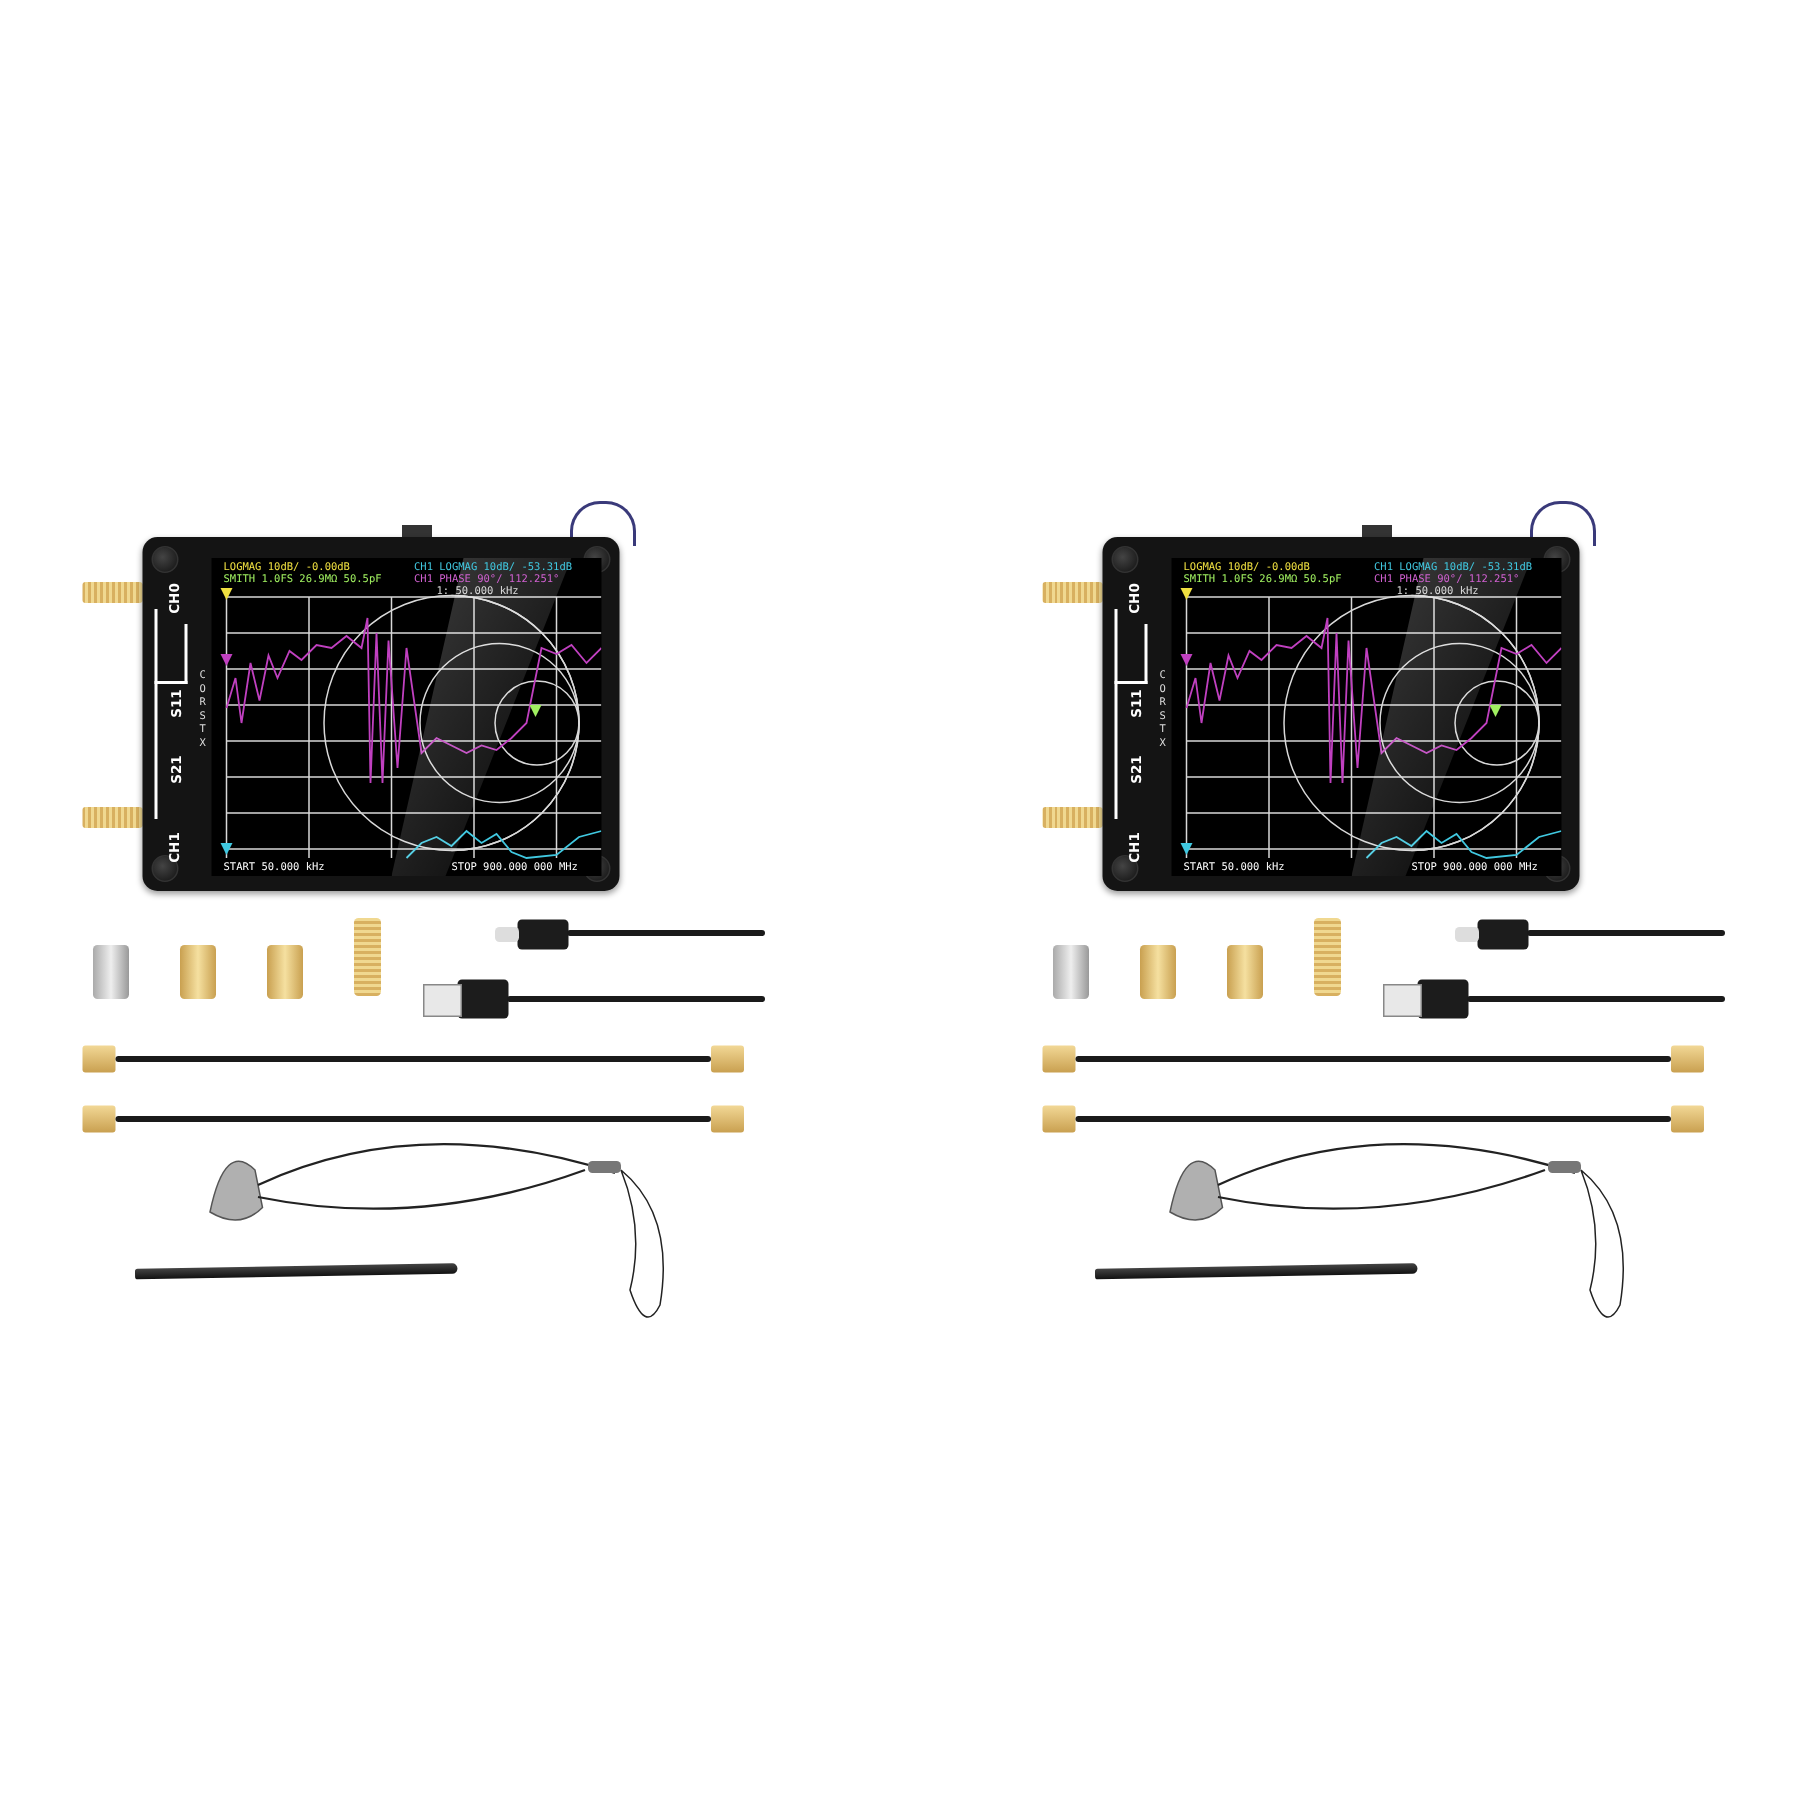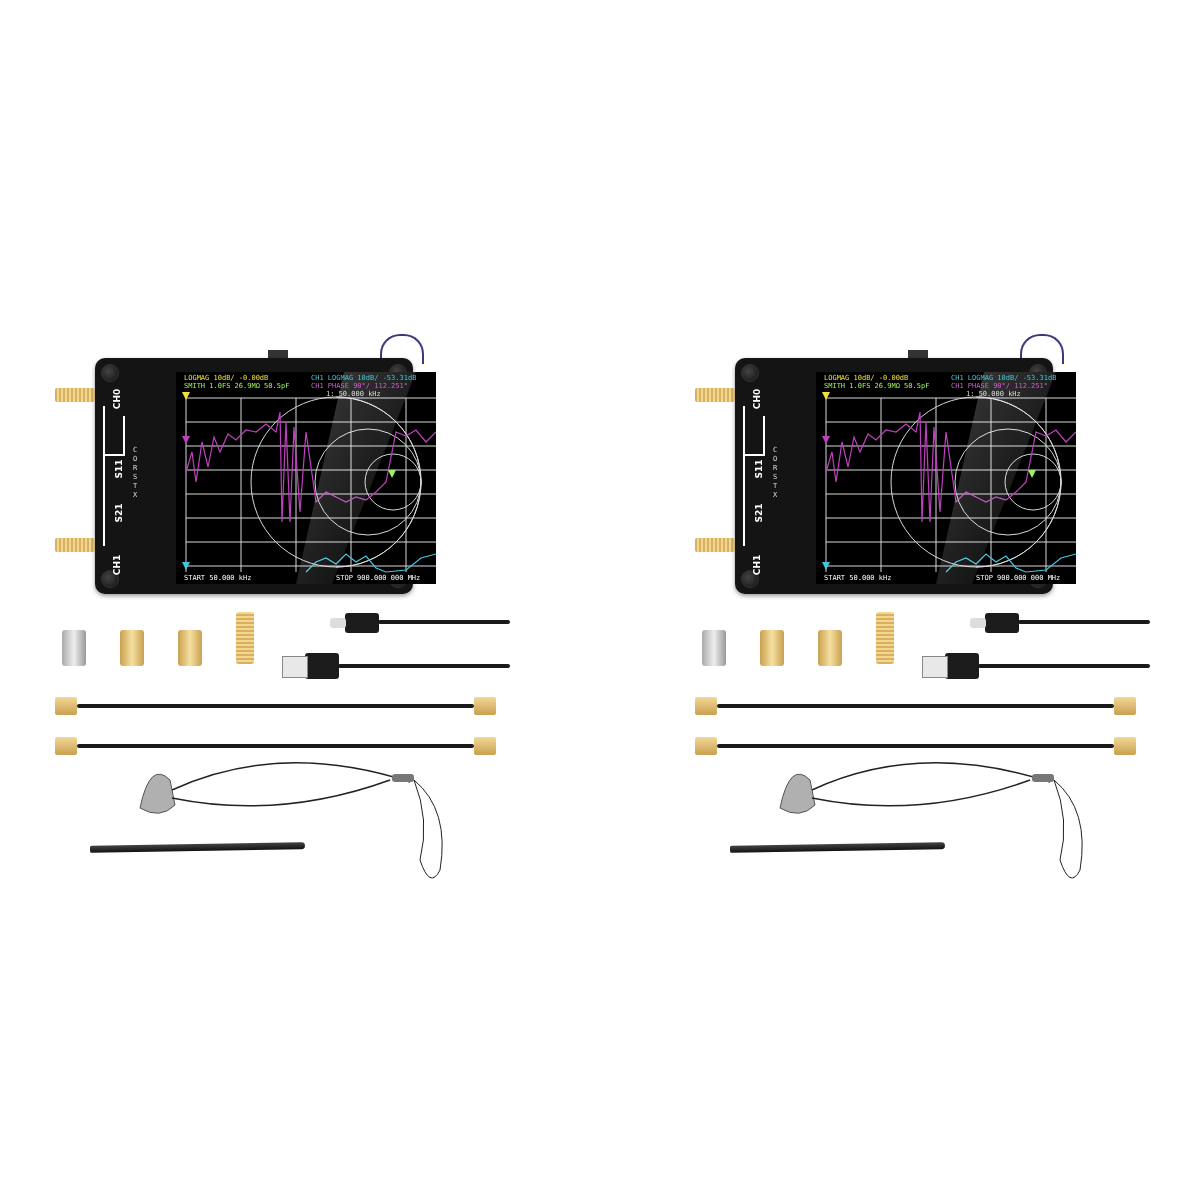--- a/index.html
+++ b/index.html
@@ -2,21 +2,21 @@
 <html><head>
 <meta charset="utf-8">
 <style>
   html,body{margin:0;padding:0;background:#ffffff;}
   body{width:1200px;height:1200px;position:relative;overflow:hidden;font-family:"DejaVu Sans Mono",monospace;}
   .kit{position:absolute;top:0;width:600px;height:1200px;}
   .kit.left{left:0;}
   .kit.right{left:640px;}
   .device{position:absolute;left:95px;top:358px;width:318px;height:236px;background:#141414;border-radius:10px;box-shadow:0 2px 4px rgba(0,0,0,.4);}
   .screw{position:absolute;width:16px;height:16px;border-radius:50%;background:radial-gradient(circle at 40% 40%,#444,#111);border:1px solid #333;}
-  .screen{position:absolute;left:46px;top:14px;width:260px;height:212px;background:#000;overflow:hidden;margin-left:35px;}
+  .screen{position:absolute;left:46px;top:14px;width:260px;height:212px;background:#000;overflow:hidden;}
   .scr-text{position:absolute;font-size:7px;white-space:nowrap;line-height:8px;}
   .side-label{position:absolute;color:#fff;font-family:"DejaVu Sans",sans-serif;font-weight:bold;font-size:9px;transform:rotate(-90deg);transform-origin:center;}
   .sma{position:absolute;width:40px;height:14px;background:repeating-linear-gradient(90deg,#d8b060 0 2px,#f0d890 2px 4px);border-radius:2px;}
   .adapter{position:absolute;width:24px;height:36px;border-radius:3px;}
   .cable{position:absolute;height:4px;background:#1a1a1a;border-radius:2px;}
   .plug{position:absolute;border-radius:3px;background:#1c1c1c;}
   .gold-end{position:absolute;width:22px;height:18px;background:linear-gradient(#f2d896,#c9a050);border-radius:2px;}
   .glare{position:absolute;left:120px;top:0;width:120px;height:212px;background:linear-gradient(120deg,rgba(255,255,255,.25),rgba(255,255,255,0));clip-path:polygon(40% 0,100% 0,30% 100%,0 100%);}
 </style>
 </head>

